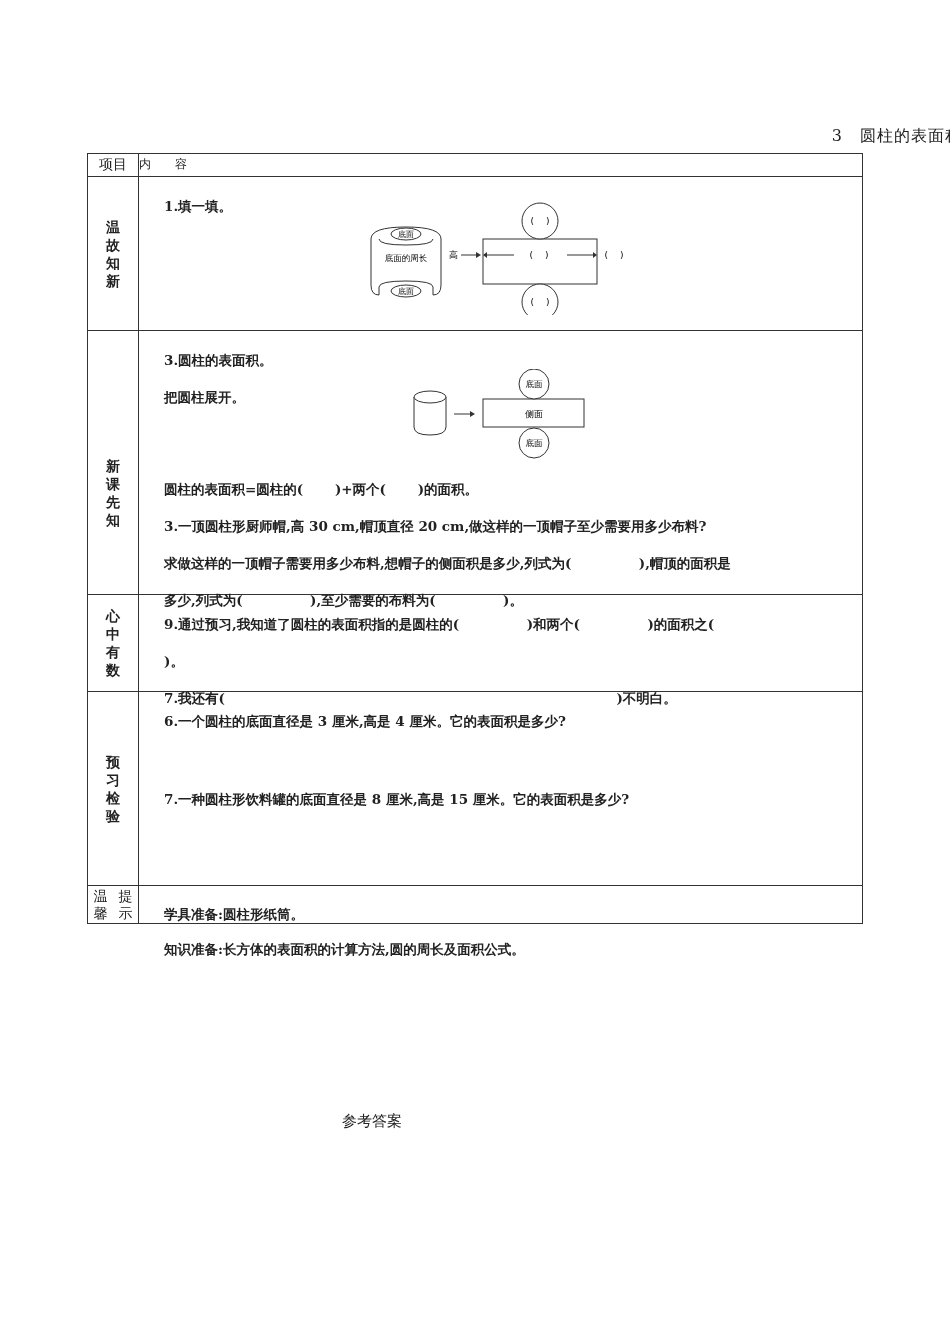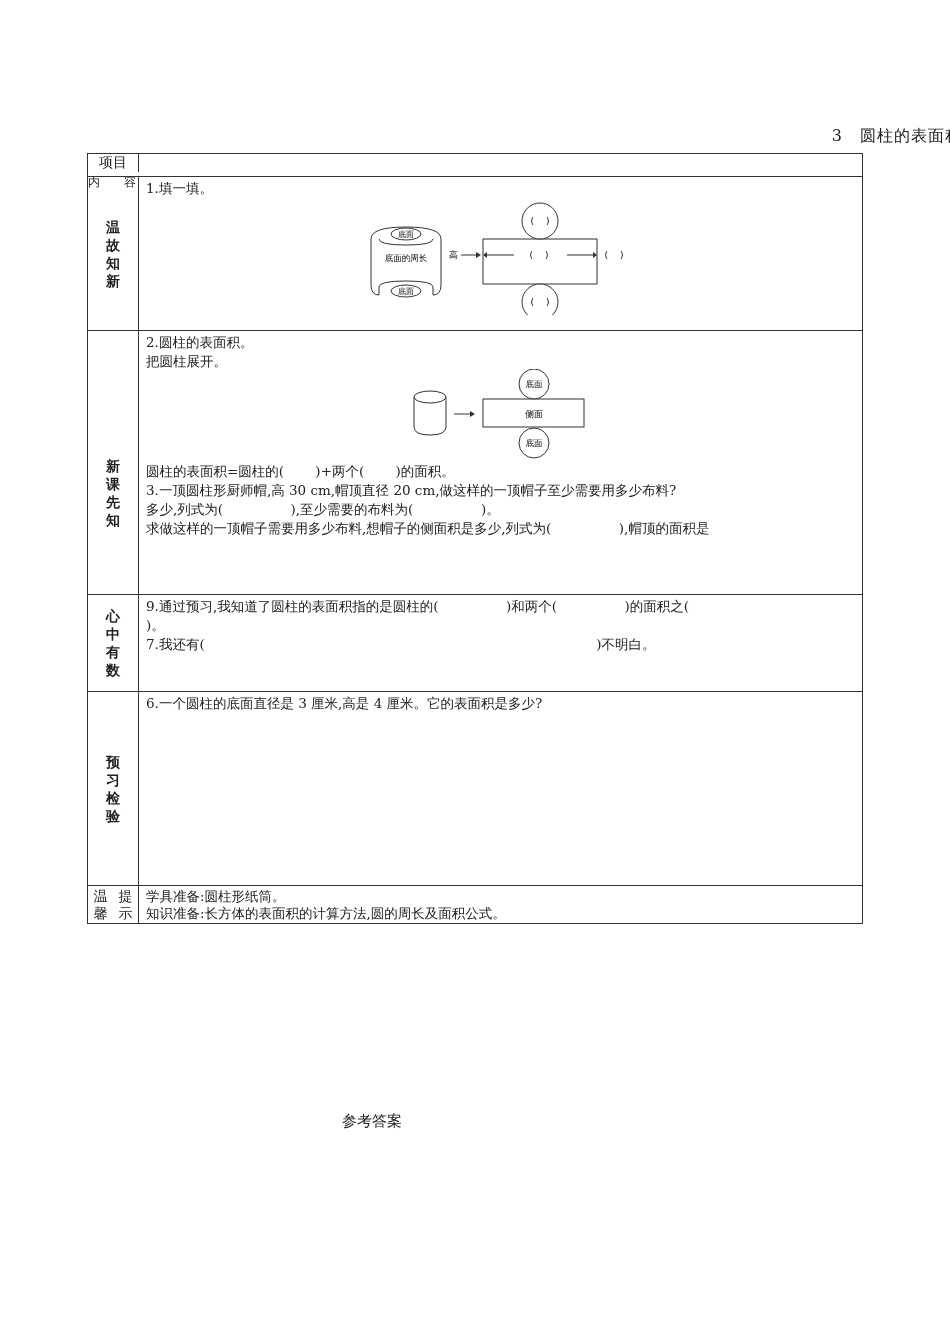--- a/index.html
+++ b/index.html
@@ -1,27 +1,27 @@
 <!DOCTYPE html>
 <html><head>
 <meta charset="utf-8">
 <style>
   html, body { margin:0; padding:0; background:#fff; }
   body { width:950px; height:1344px; position:relative; font-family:"DejaVu Serif","Liberation Serif",serif; color:#222; }
   .title { position:absolute; left:12px; width:950px; top:126px; text-align:right; font-size:16px; letter-spacing:1px; }
   .tbl { position:absolute; left:87px; top:153px; width:776px; border:1.5px solid #333; box-sizing:border-box; }
   .row { display:flex; border-top:1.5px solid #333; box-sizing:border-box; }
-  .row:first-child { border-top:none;flex-direction:column; }
+  .row:first-child { border-top:none; }
   .lab { width:51px; border-right:1.5px solid #333; box-sizing:border-box; display:flex; align-items:center; justify-content:center; font-size:14px; text-align:center; flex-shrink:0; }
   .lab.vert { flex-direction:column; line-height:18px; font-weight:bold; }
   .lab.vert span { display:block; }
   .cont { flex:1; padding:2px 7px; font-size:13.5px; line-height:19px; position:relative; box-sizing:border-box; }
   .hdr .cont { padding:0; line-height:20px; font-size:12px; }
   .hdr .lab { font-size:14px; }
-  .p { margin:0; white-space:pre; }
+  .p { margin:18px; white-space:pre;font-weight:bold; }
   svg text { font-family:"DejaVu Sans","Liberation Sans",sans-serif; }
   .answer { position:absolute; left:342px; top:1112px; font-size:15px; }
 </style>
 </head>
 <body>
 
 <div class="title">3　圆柱的表面积</div>
 
 <div class="tbl">
 
@@ -68,39 +68,39 @@
   </div>
 
   <div class="row" style="height:264px;">
     <div class="lab vert" style="padding-top:60px;">
       <span>新</span>
       <span>课</span>
       <span>先</span>
       <span>知</span>
     </div>
     <div class="cont">
-      <p class="p">2.圆柱的表面积。</p>
+      <p class="p">3.圆柱的表面积。</p>
       <p class="p">把圆柱展开。</p>
       <svg style="position:absolute;left:267px;top:38px;" width="200" height="95" viewBox="0 0 200 95">
         <path d="M8,28 L8,58 Q8,66 24,66 Q40,66 40,58 L40,28" fill="#fff" stroke="#333"></path>
         <ellipse cx="24" cy="28" rx="16" ry="6" fill="#fff" stroke="#333"></ellipse>
         <line x1="48" y1="45" x2="64" y2="45" stroke="#333"></line>
         <polygon points="64,42 69,45 64,48" fill="#333"></polygon>
         <rect x="77" y="30" width="101" height="28" fill="#fff" stroke="#333"></rect>
         <text x="128" y="48" font-size="9" text-anchor="middle">侧面</text>
         <circle cx="128" cy="15" r="15" fill="#fff" stroke="#333"></circle>
         <text x="128" y="18" font-size="8.5" text-anchor="middle">底面</text>
         <circle cx="128" cy="74" r="15" fill="#fff" stroke="#333"></circle>
         <text x="128" y="77" font-size="8.5" text-anchor="middle">底面</text>
       </svg>
       <div style="position:absolute;left:7px;top:131px;">
         <p class="p">圆柱的表面积=圆柱的(　　 )+两个(　　 )的面积。</p>
         <p class="p">3.一顶圆柱形厨师帽,高 30 cm,帽顶直径 20 cm,做这样的一顶帽子至少需要用多少布料?</p>
+        <p class="p">求做这样的一顶帽子需要用多少布料,想帽子的侧面积是多少,列式为(　　　　　),帽顶的面积是</p>
         <p class="p">多少,列式为(　　　　　),至少需要的布料为(　　　　　)。</p>
-        <p class="p">求做这样的一顶帽子需要用多少布料,想帽子的侧面积是多少,列式为(　　　　　),帽顶的面积是</p>
       </div>
     </div>
   </div>
 
   <div class="row" style="height:97px;">
     <div class="lab vert">
       <span>心</span>
       <span>中</span>
       <span>有</span>
       <span>数</span>
@@ -114,20 +114,21 @@
 
   <div class="row" style="height:194px;">
     <div class="lab vert">
       <span>预</span>
       <span>习</span>
       <span>检</span>
       <span>验</span>
     </div>
     <div class="cont">
       <p class="p">6.一个圆柱的底面直径是 3 厘米,高是 4 厘米。它的表面积是多少?</p>
+      <p class="p" style="position:absolute;left:7px;top:80px;">7.一种圆柱形饮料罐的底面直径是 8 厘米,高是 15 厘米。它的表面积是多少?</p>
     </div>
   </div>
 
   <div class="row" style="height:38px;">
     <div class="lab" style="flex-direction:row;line-height:17px;">
       <span>温馨</span>
       <span>提示</span>
     </div>
     <div class="cont" style="line-height:17px;padding-top:2px;">
       <p class="p">学具准备:圆柱形纸筒。</p>

